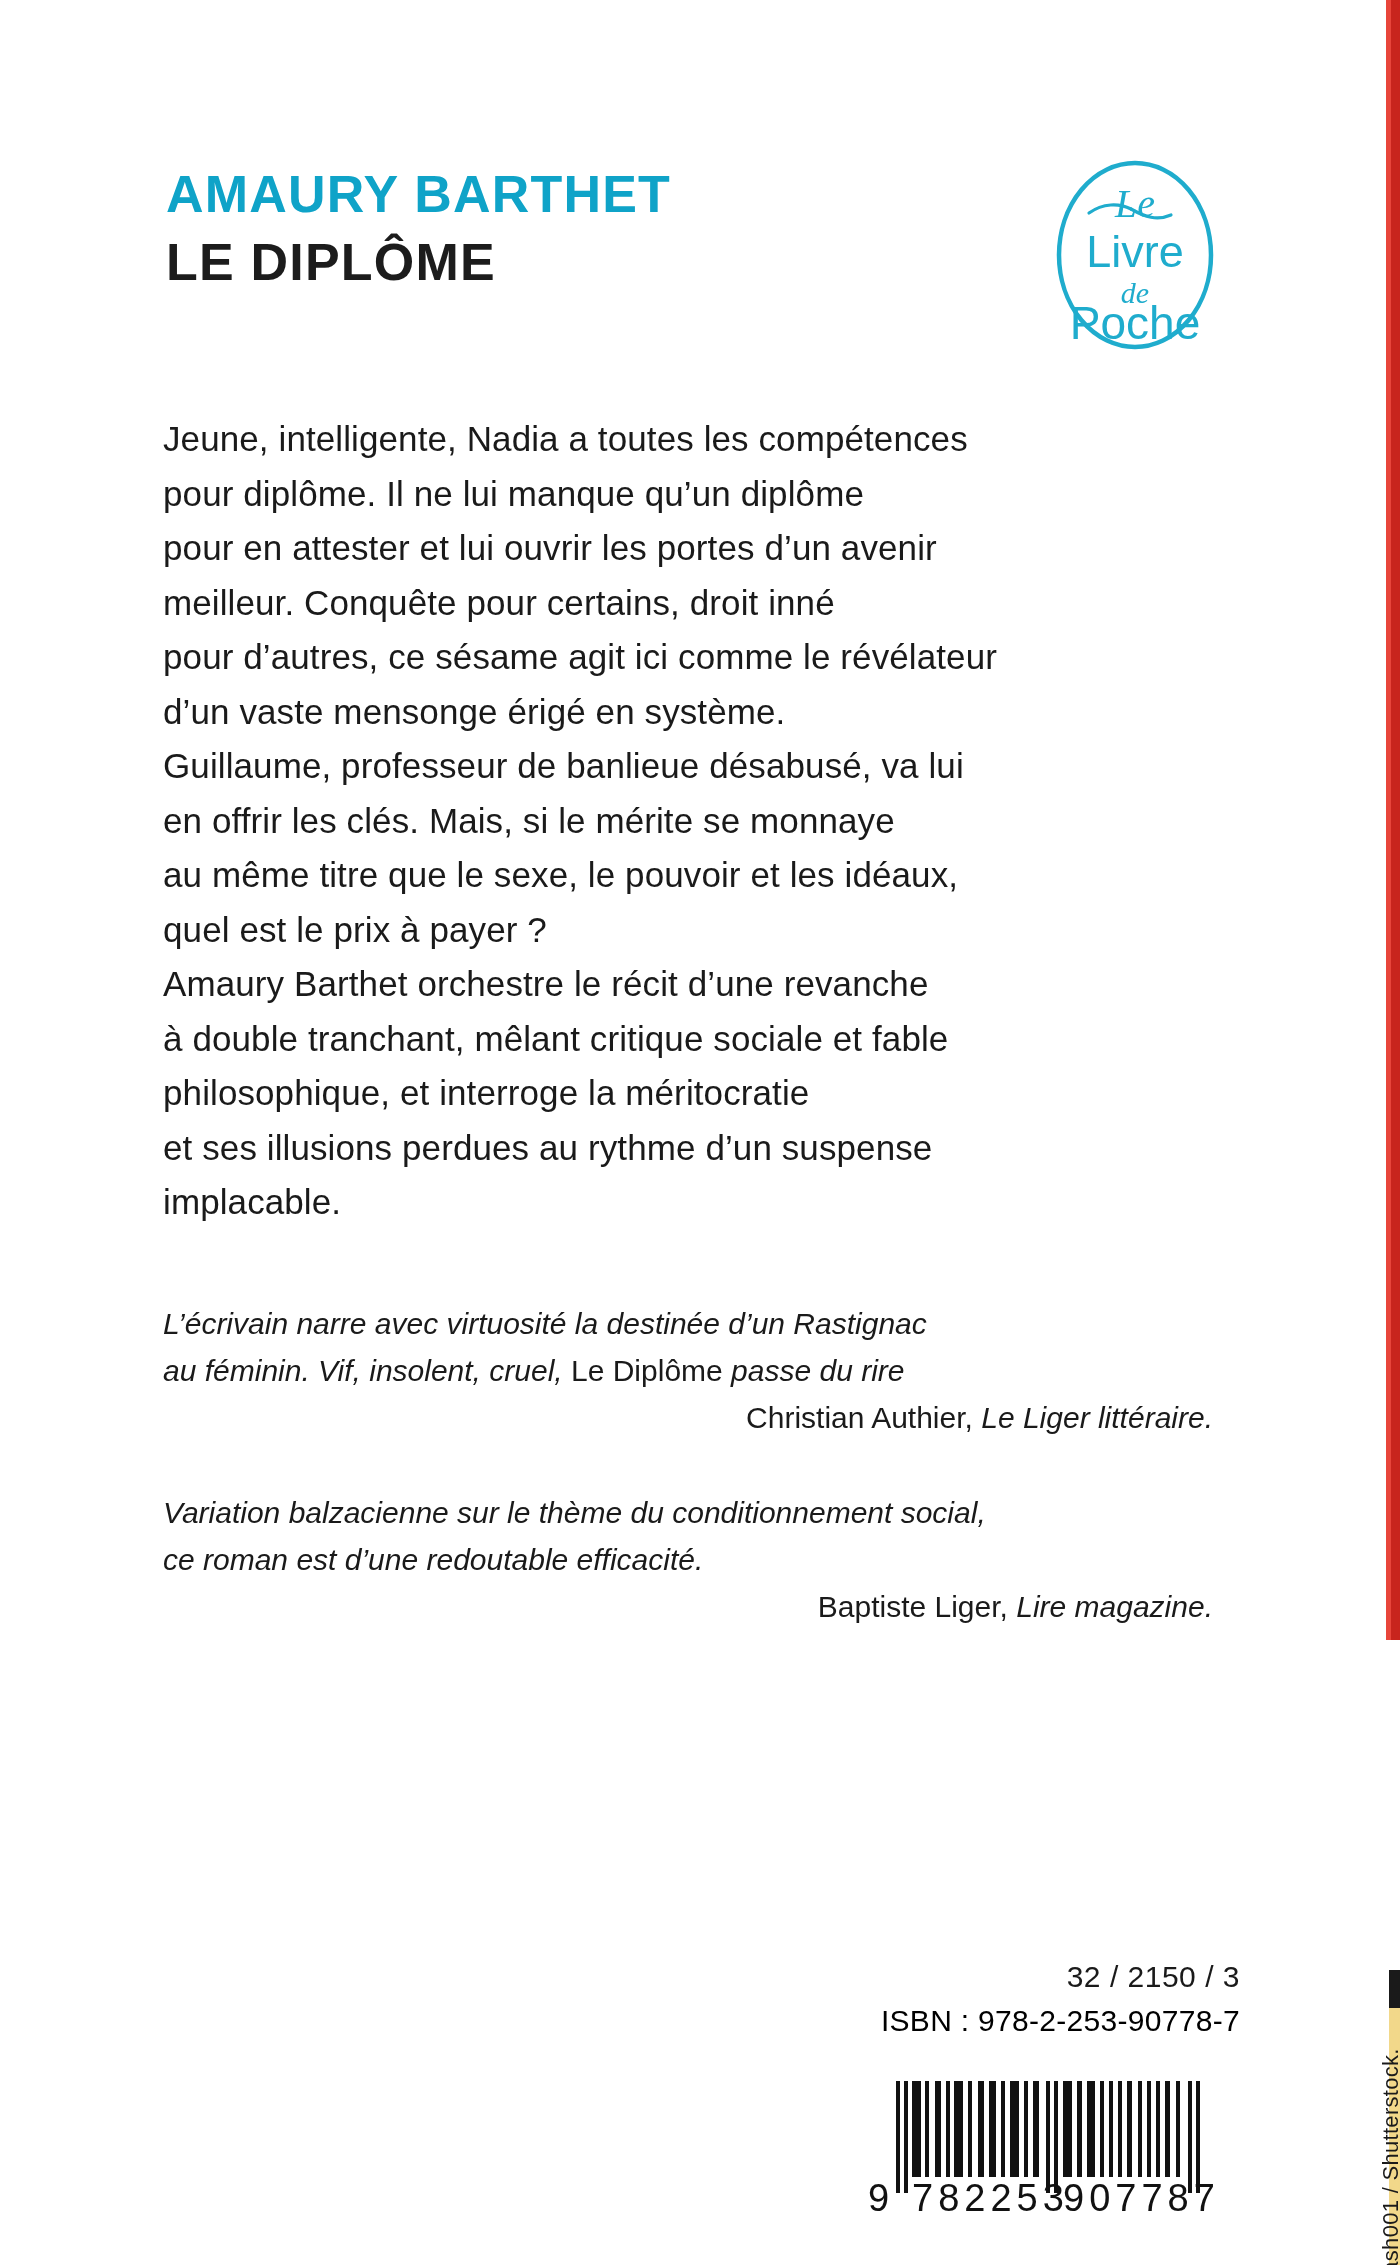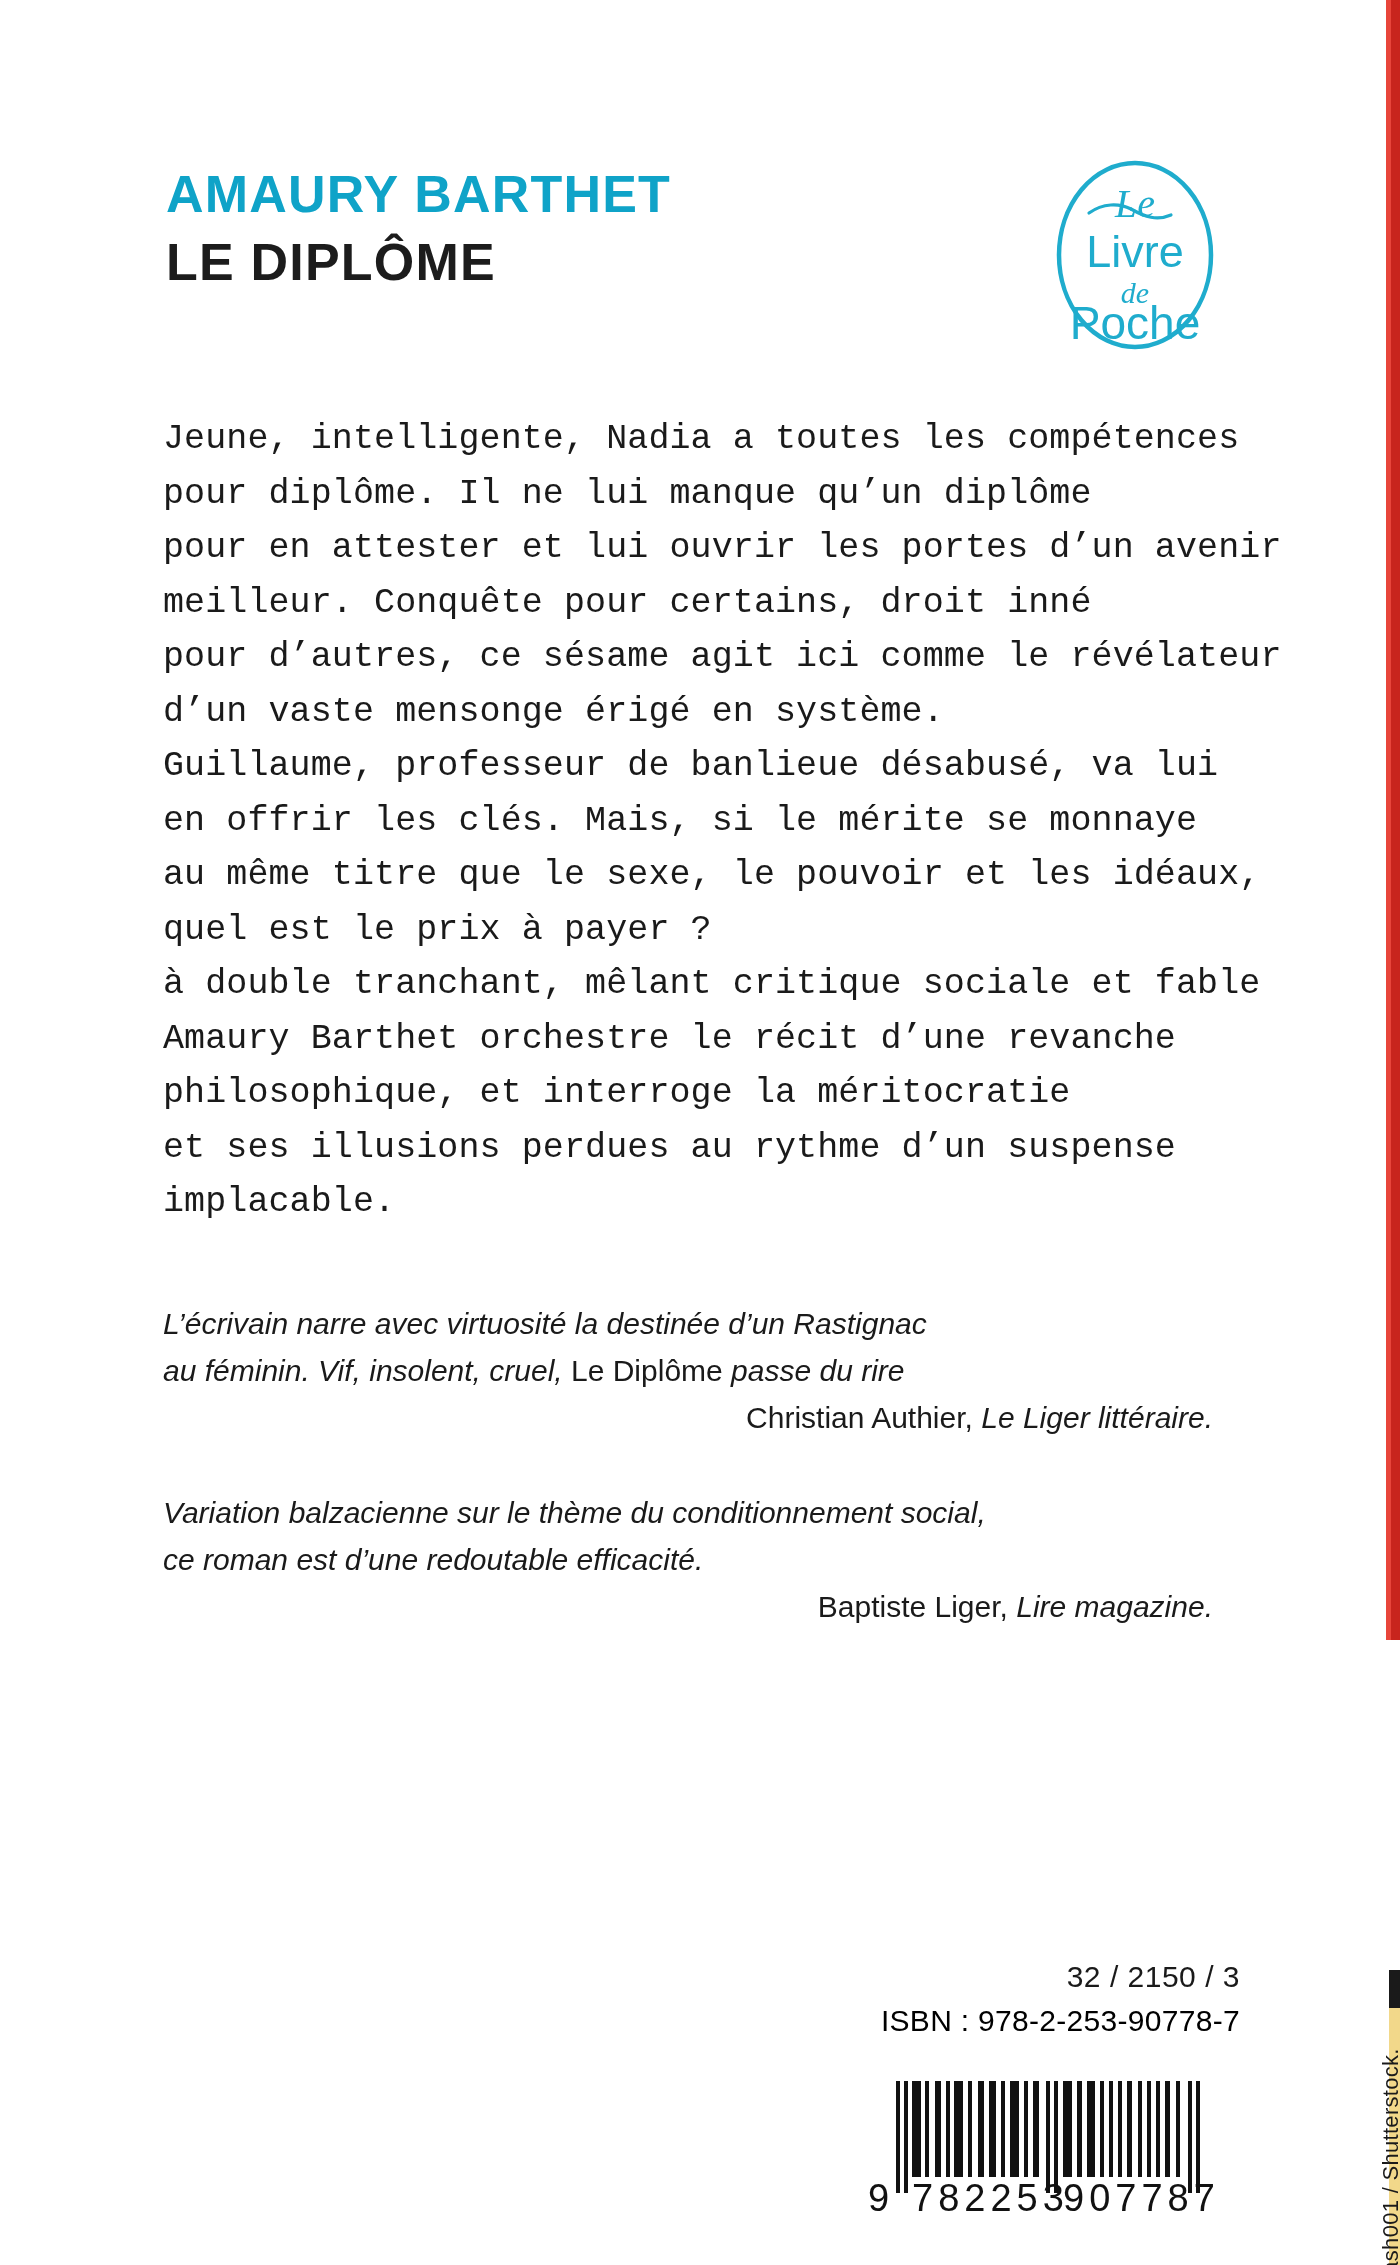--- a/index.html
+++ b/index.html
@@ -71,21 +71,20 @@
     height: 200px;
   }
   .logo-wrap svg { display: block; }
 
   
   .blurb {
     position: absolute;
     left: 163px;
     top: 412px;
     width: 1050px;
-    font-family: Liberation Mono, monospace;
   }
   .blurb .ln {
     font-size: 35px;
     line-height: 54.5px;
     color: #1a1a1a;
     white-space: nowrap;
     letter-spacing: 0.1px;
   }
 
   
@@ -190,22 +189,22 @@
     <div class="ln">Jeune, intelligente, Nadia a toutes les compétences</div>
     <div class="ln">pour diplôme. Il ne lui manque qu’un diplôme</div>
     <div class="ln">pour en attester et lui ouvrir les portes d’un avenir</div>
     <div class="ln">meilleur. Conquête pour certains, droit inné</div>
     <div class="ln">pour d’autres, ce sésame agit ici comme le révélateur</div>
     <div class="ln">d’un vaste mensonge érigé en système.</div>
     <div class="ln">Guillaume, professeur de banlieue désabusé, va lui</div>
     <div class="ln">en offrir les clés. Mais, si le mérite se monnaye</div>
     <div class="ln">au même titre que le sexe, le pouvoir et les idéaux,</div>
     <div class="ln">quel est le prix à payer ?</div>
+    <div class="ln">Amaury Barthet orchestre le récit d’une revanche</div>
     <div class="ln">à double tranchant, mêlant critique sociale et fable</div>
-    <div class="ln">Amaury Barthet orchestre le récit d’une revanche</div>
     <div class="ln">philosophique, et interroge la méritocratie</div>
     <div class="ln">et ses illusions perdues au rythme d’un suspense</div>
     <div class="ln">implacable.</div>
   </div>
 
   <div class="quotes">
 
     <div class="quote-block">
       <div class="ln">L’écrivain narre avec virtuosité la destinée d’un Rastignac</div>
       <div class="ln"><span>au féminin. Vif, insolent, cruel, </span><span class="upright">Le Diplôme</span><span> passe du rire</span></div>

